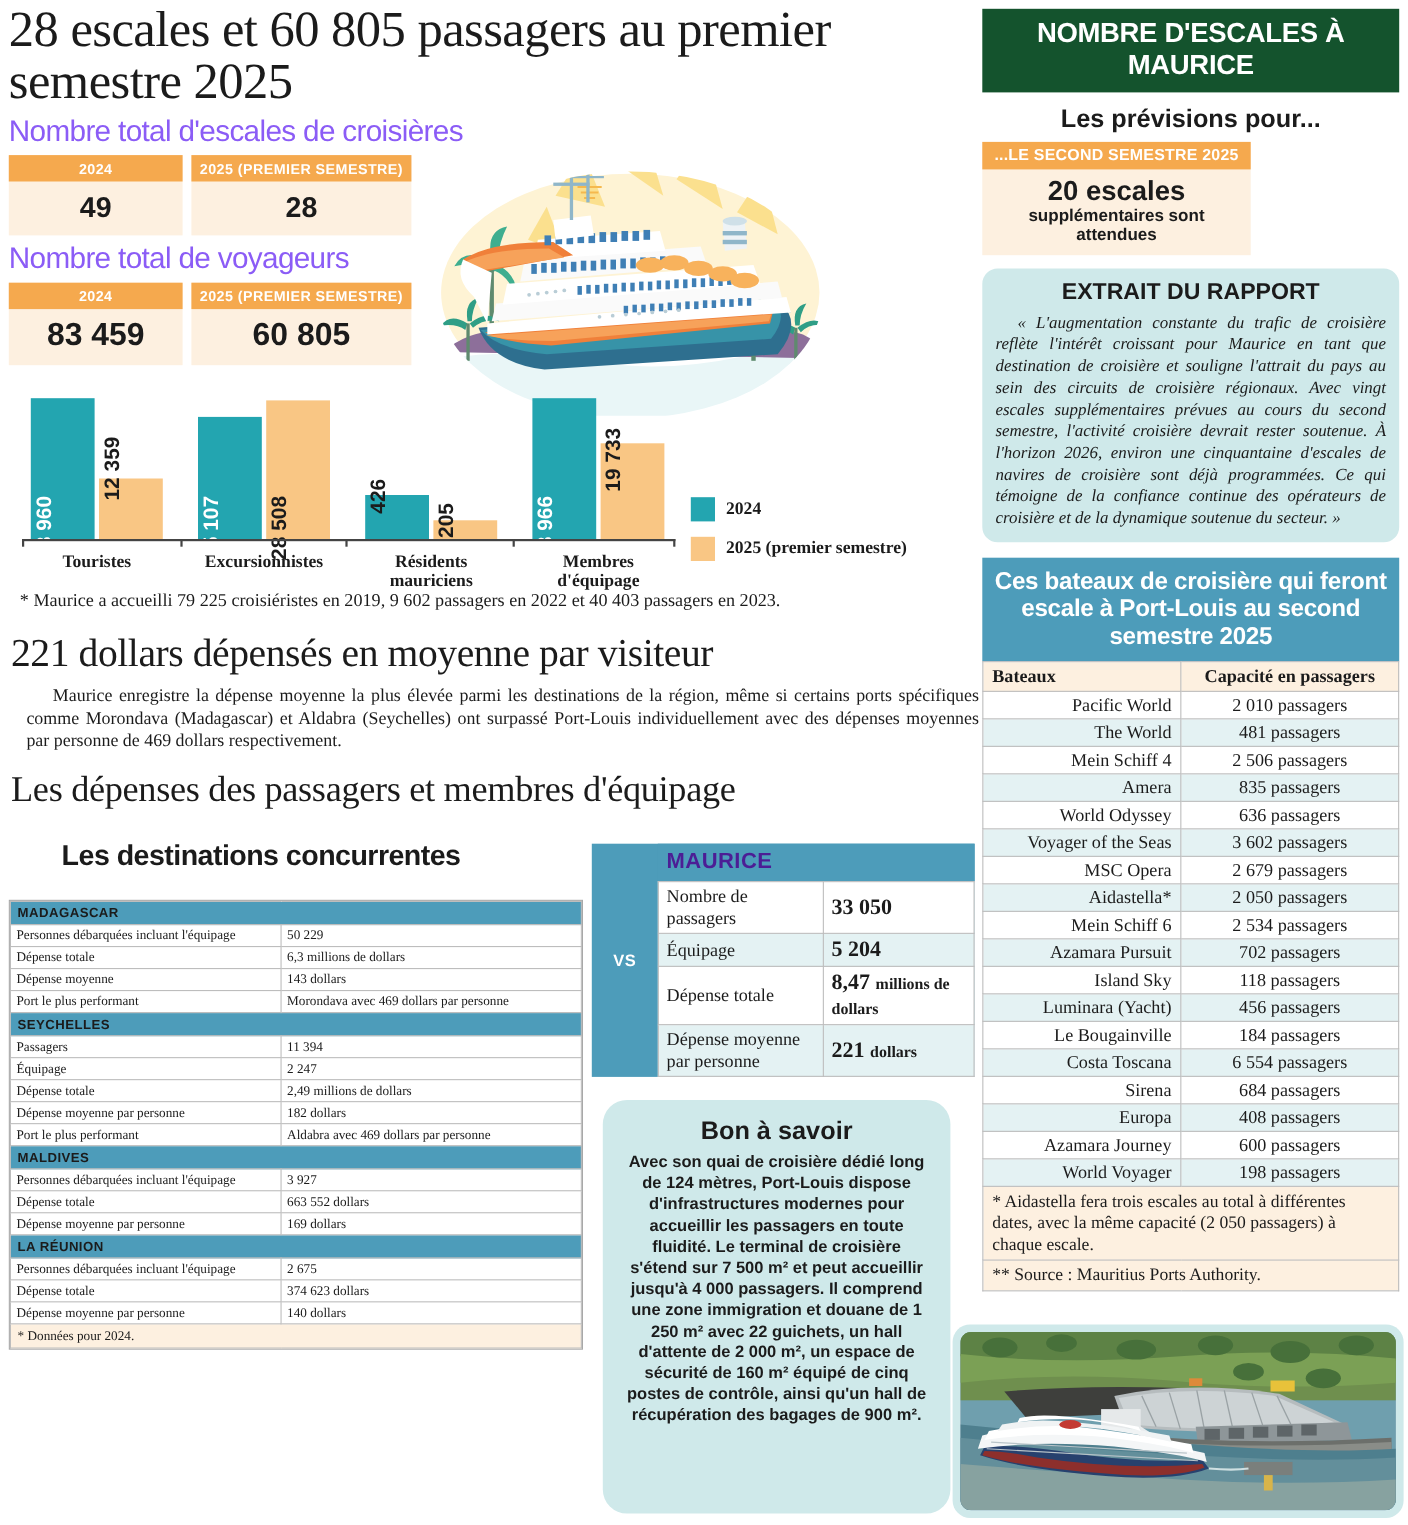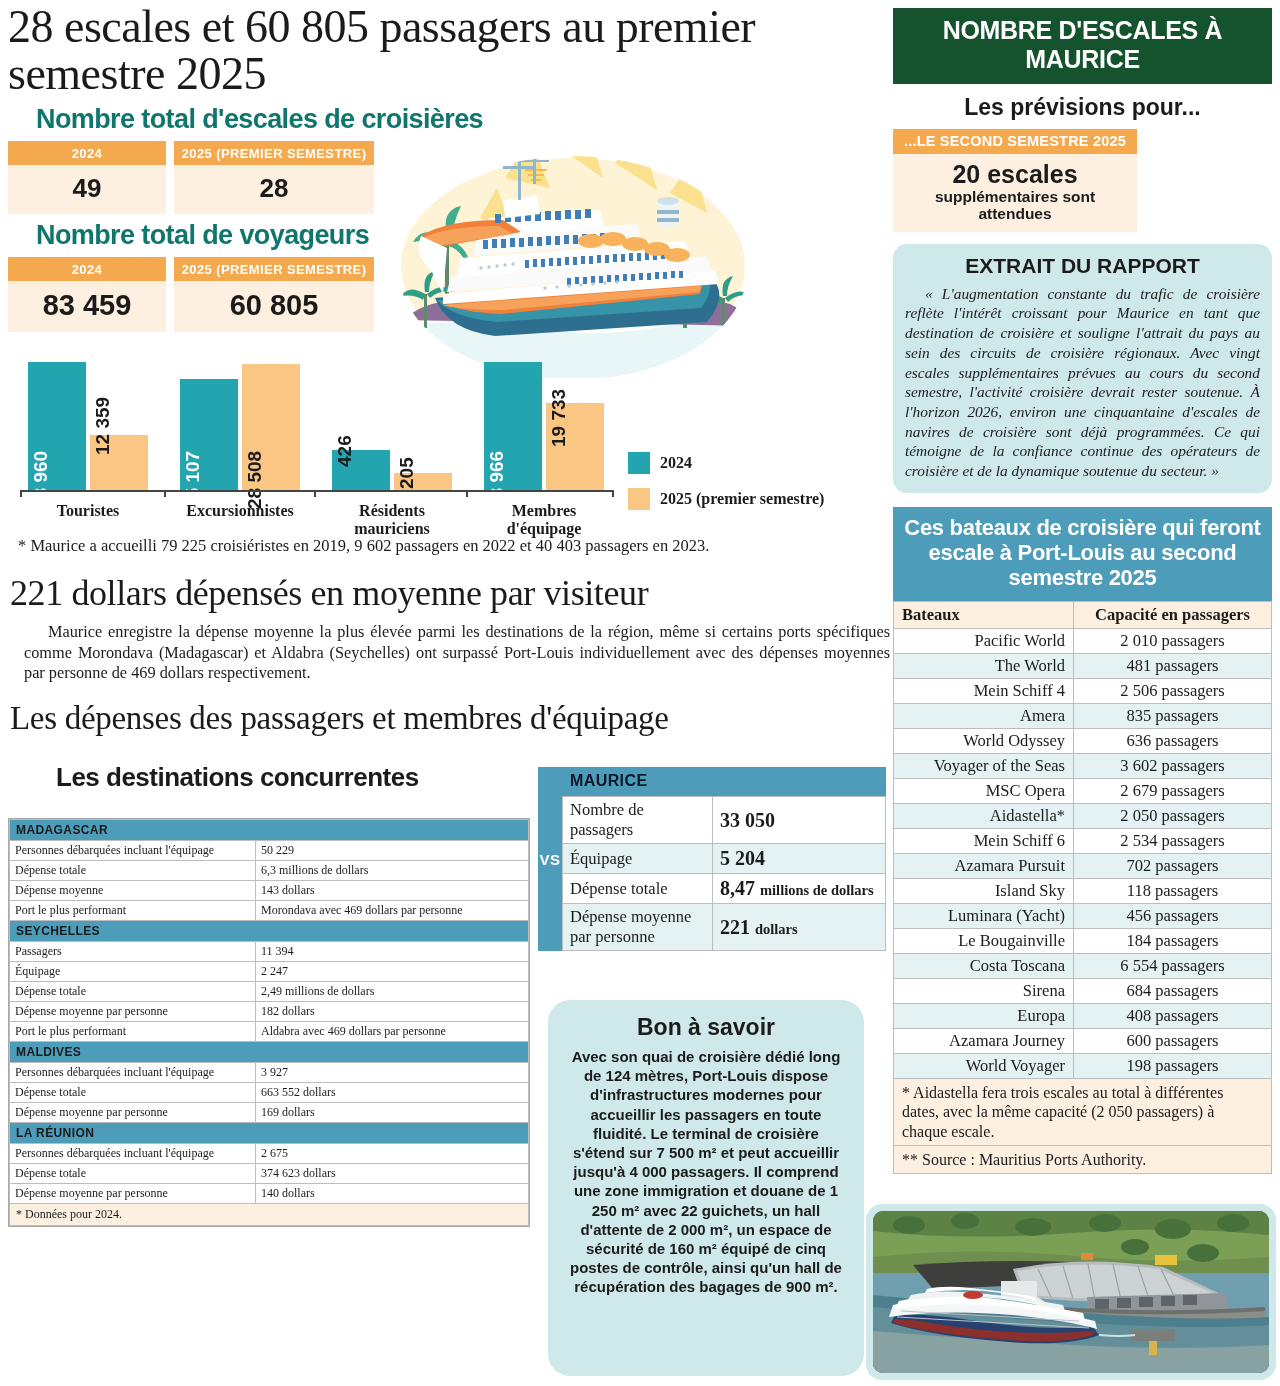--- a/index.html
+++ b/index.html
@@ -9,22 +9,22 @@
   }
 
   
   #left-col { position:absolute; left:8px; top:0; width:880px; }
 
   #main-headline {
     font-family:"Liberation Serif", serif; font-size:46px; line-height:1.02;
     letter-spacing:-0.5px; color:#1b1b1b; padding-top:4px; font-weight:400;
   }
   .sec-title {
-    font-family:"Liberation Sans", sans-serif; font-weight:bold;
-    font-size:27px; color:#0f766e; letter-spacing:-0.6px; margin-top:6px;margin-left:28px;
+    font-family:"Liberation Sans", sans-serif; font-weight:normal;
+    font-size:27px; color:#8b5cf6; letter-spacing:-0.6px; margin-top:6px;
   }
 
   .kpi-row { display:flex; gap:8px; margin-top:6px; }
   .kpi-box { background:#fdf0e0; }
   .kpi-head {
     background:#f5a94e; color:#fff; font-family:"Liberation Sans", sans-serif;
     font-weight:bold; font-size:13px; text-align:center; padding:5px 4px 4px;
     letter-spacing:0.4px;
   }
   .kpi-val {
@@ -96,28 +96,28 @@
     font-weight:bold; font-size:14px; letter-spacing:0.4px; padding:3px 6px !important;
   }
   .foot-row td {
     background:#fdf0e0; font-size:16px; padding:3px 6px !important;
   }
 
   
   #vs-block { position:absolute; left:538px; top:767px; width:348px; }
   #vs-block .wrap { display:flex; background:#4d9cba; }
   #vs-label {
-    width:24px; display:flex; align-items:center; justify-content:center;
+    width:60px; display:flex; align-items:center; justify-content:center;
     font-family:"Liberation Sans", sans-serif; font-weight:bold; font-size:15px;
     color:#ffffff; letter-spacing:0.5px;
   }
   #vs-table { flex:1; }
   #vs-head {
-    background:#4d9cba; color:#0f172a; font-family:"Liberation Sans", sans-serif;
-    font-weight:bold; font-size:16px; padding:5px 8px 6px; letter-spacing:0.4px;
+    background:#4d9cba; color:#4c1d95; font-family:"Liberation Sans", sans-serif;
+    font-weight:bold; font-size:20px; padding:5px 8px 6px; letter-spacing:0.4px;
   }
   #vs-table table { width:100%; border-collapse:collapse; background:#fff; }
   #vs-table td { border:1px solid #bdbdbd; padding:3px 7px; font-size:16.5px; color:#1b1b1b; vertical-align:middle; }
   #vs-table tr:nth-child(even) td { background:#e4f2f3; }
   #vs-table td.k { width:150px; }
   #vs-table td.v { font-weight:bold; font-size:20px; }
   #vs-table td.v .unit { font-size:14.5px; }
 
   
   #bon-box {

